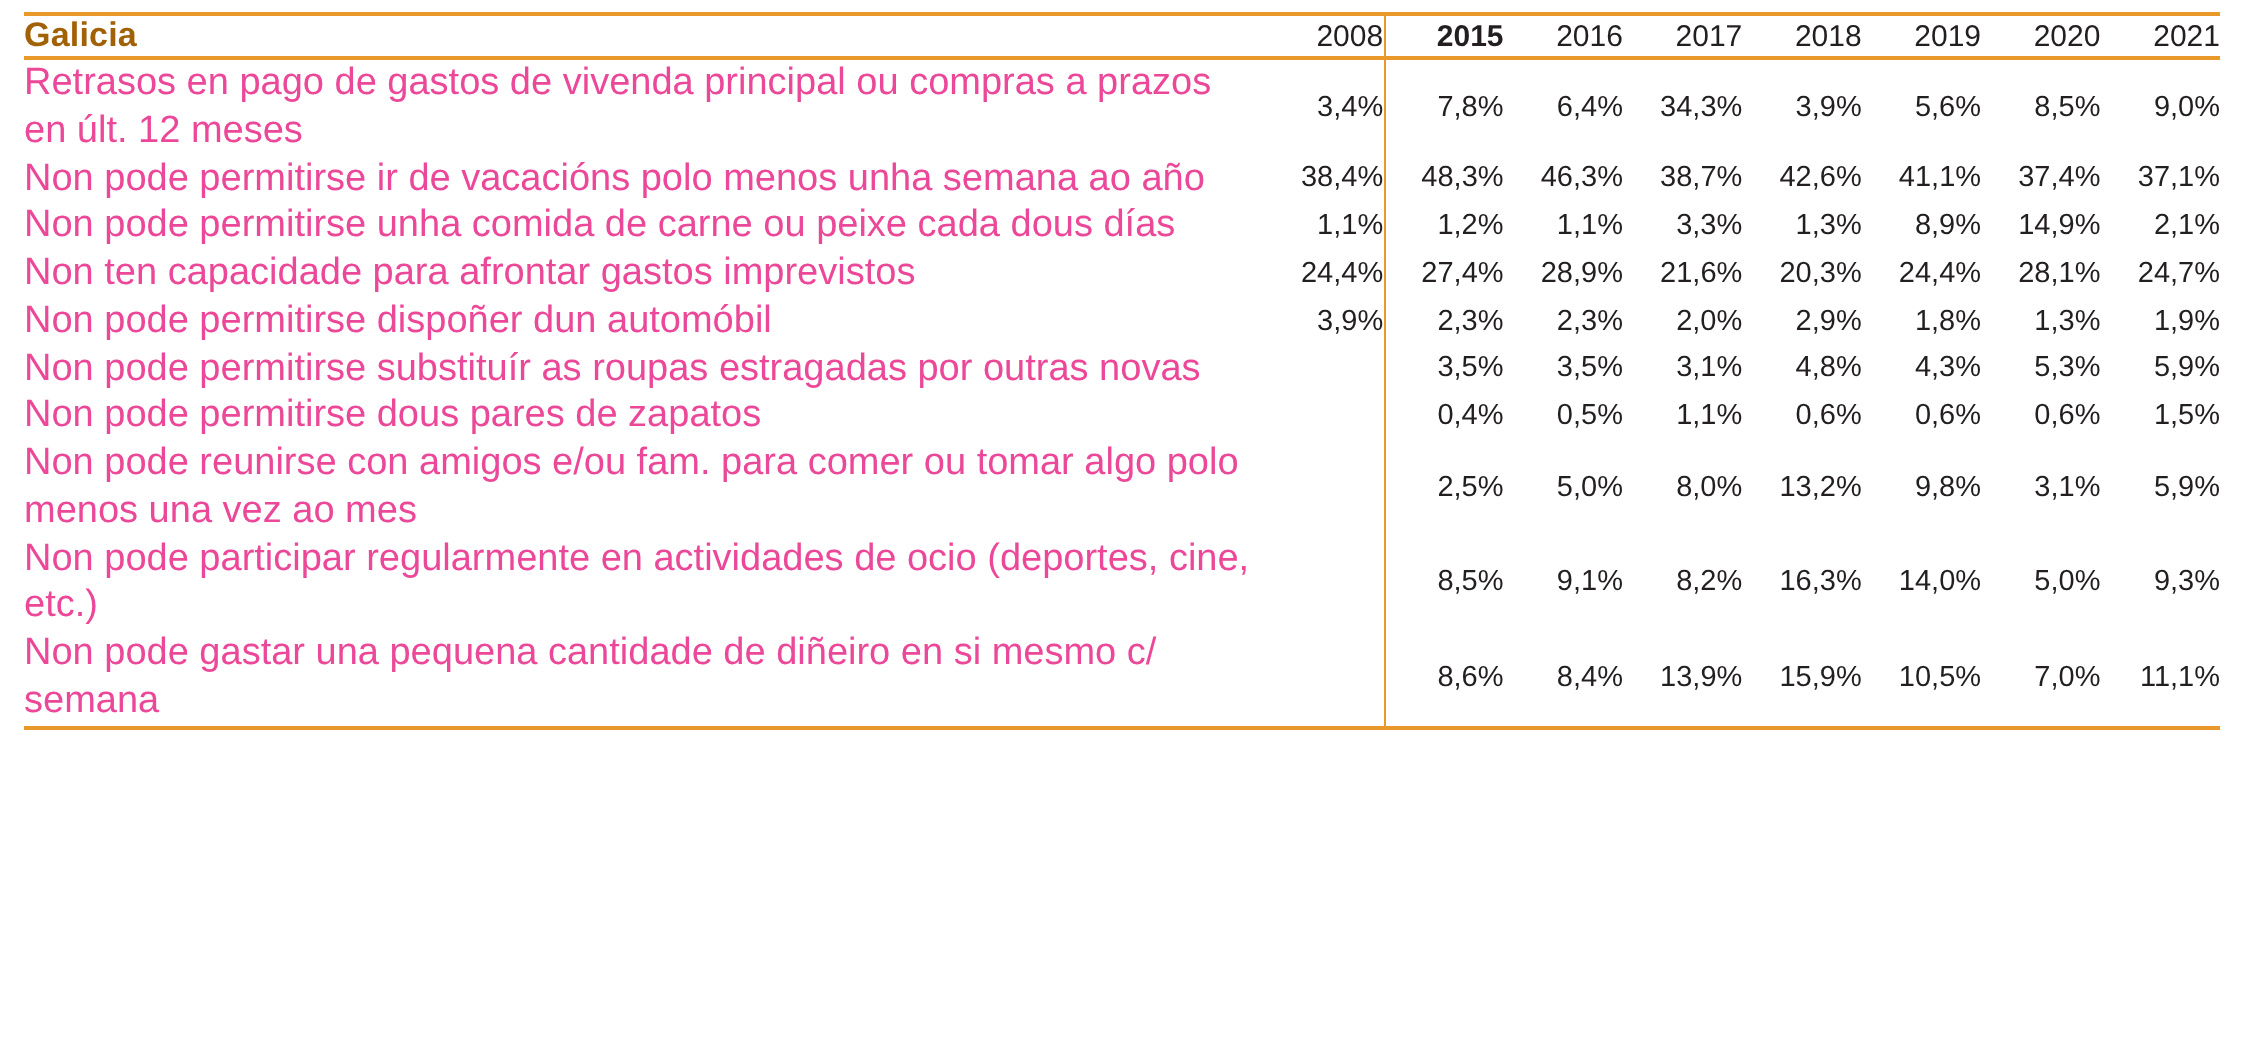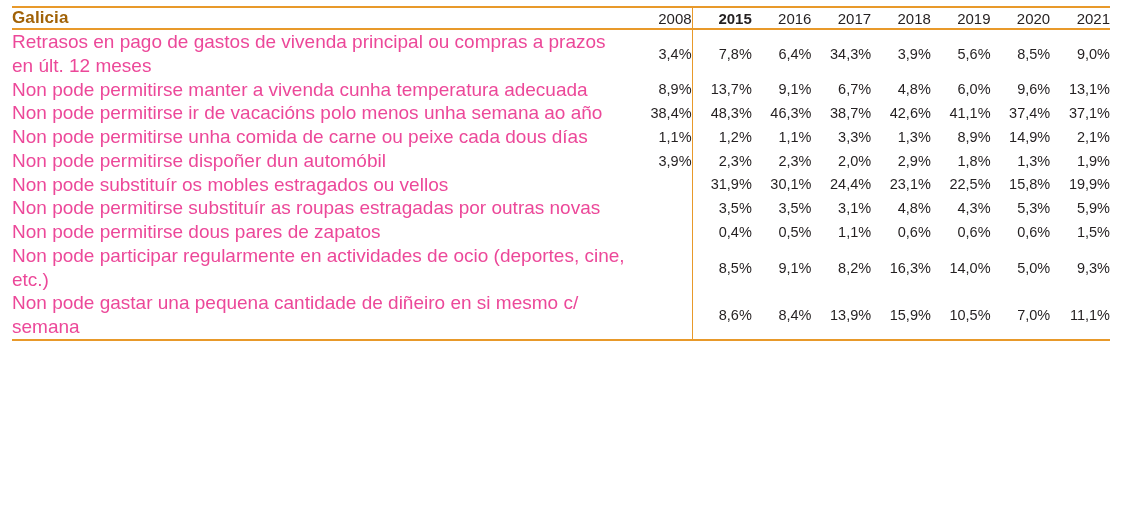--- a/index.html
+++ b/index.html
@@ -117,31 +117,20 @@
         <td class="val-cell">3,4%</td>
         <td class="val-cell val-first">7,8%</td>
         <td class="val-cell">6,4%</td>
         <td class="val-cell">34,3%</td>
         <td class="val-cell">3,9%</td>
         <td class="val-cell">5,6%</td>
         <td class="val-cell">8,5%</td>
         <td class="val-cell">9,0%</td>
       </tr>
       <tr>
-        <td class="label-cell">Non pode permitirse manter a vivenda cunha temperatura adecuada</td>
-        <td class="val-cell">8,9%</td>
-        <td class="val-cell val-first">13,7%</td>
-        <td class="val-cell">9,1%</td>
-        <td class="val-cell">6,7%</td>
-        <td class="val-cell">4,8%</td>
-        <td class="val-cell">6,0%</td>
-        <td class="val-cell">9,6%</td>
-        <td class="val-cell">13,1%</td>
-      </tr>
-      <tr>
         <td class="label-cell">Non pode permitirse ir de vacacións polo menos unha semana ao año</td>
         <td class="val-cell">38,4%</td>
         <td class="val-cell val-first">48,3%</td>
         <td class="val-cell">46,3%</td>
         <td class="val-cell">38,7%</td>
         <td class="val-cell">42,6%</td>
         <td class="val-cell">41,1%</td>
         <td class="val-cell">37,4%</td>
         <td class="val-cell">37,1%</td>
       </tr>
@@ -150,42 +139,42 @@
         <td class="val-cell">1,1%</td>
         <td class="val-cell val-first">1,2%</td>
         <td class="val-cell">1,1%</td>
         <td class="val-cell">3,3%</td>
         <td class="val-cell">1,3%</td>
         <td class="val-cell">8,9%</td>
         <td class="val-cell">14,9%</td>
         <td class="val-cell">2,1%</td>
       </tr>
       <tr>
+        <td class="label-cell">Non ten capacidade para afrontar gastos imprevistos</td>
+        <td class="val-cell">24,4%</td>
+        <td class="val-cell val-first">27,4%</td>
+        <td class="val-cell">28,9%</td>
+        <td class="val-cell">21,6%</td>
+        <td class="val-cell">20,3%</td>
+        <td class="val-cell">24,4%</td>
+        <td class="val-cell">28,1%</td>
+        <td class="val-cell">24,7%</td>
+      </tr>
+      <tr>
         <td class="label-cell">Non pode permitirse dispoñer dun automóbil</td>
         <td class="val-cell">3,9%</td>
         <td class="val-cell val-first">2,3%</td>
         <td class="val-cell">2,3%</td>
         <td class="val-cell">2,0%</td>
         <td class="val-cell">2,9%</td>
         <td class="val-cell">1,8%</td>
         <td class="val-cell">1,3%</td>
         <td class="val-cell">1,9%</td>
       </tr>
       <tr>
-        <td class="label-cell">Non pode substituír os mobles estragados ou vellos</td>
-        <td class="val-cell"></td>
-        <td class="val-cell val-first">31,9%</td>
-        <td class="val-cell">30,1%</td>
-        <td class="val-cell">24,4%</td>
-        <td class="val-cell">23,1%</td>
-        <td class="val-cell">22,5%</td>
-        <td class="val-cell">15,8%</td>
-        <td class="val-cell">19,9%</td>
-      </tr>
-      <tr>
         <td class="label-cell">Non pode permitirse substituír as roupas estragadas por outras novas</td>
         <td class="val-cell"></td>
         <td class="val-cell val-first">3,5%</td>
         <td class="val-cell">3,5%</td>
         <td class="val-cell">3,1%</td>
         <td class="val-cell">4,8%</td>
         <td class="val-cell">4,3%</td>
         <td class="val-cell">5,3%</td>
         <td class="val-cell">5,9%</td>
       </tr>
@@ -194,20 +183,31 @@
         <td class="val-cell"></td>
         <td class="val-cell val-first">0,4%</td>
         <td class="val-cell">0,5%</td>
         <td class="val-cell">1,1%</td>
         <td class="val-cell">0,6%</td>
         <td class="val-cell">0,6%</td>
         <td class="val-cell">0,6%</td>
         <td class="val-cell">1,5%</td>
       </tr>
       <tr>
+        <td class="label-cell">Non pode reunirse con amigos e/ou fam. para comer ou tomar algo polo menos una vez ao mes</td>
+        <td class="val-cell"></td>
+        <td class="val-cell val-first">2,5%</td>
+        <td class="val-cell">5,0%</td>
+        <td class="val-cell">8,0%</td>
+        <td class="val-cell">13,2%</td>
+        <td class="val-cell">9,8%</td>
+        <td class="val-cell">3,1%</td>
+        <td class="val-cell">5,9%</td>
+      </tr>
+      <tr>
         <td class="label-cell">Non pode participar regularmente en actividades de ocio (deportes, cine, etc.)</td>
         <td class="val-cell"></td>
         <td class="val-cell val-first">8,5%</td>
         <td class="val-cell">9,1%</td>
         <td class="val-cell">8,2%</td>
         <td class="val-cell">16,3%</td>
         <td class="val-cell">14,0%</td>
         <td class="val-cell">5,0%</td>
         <td class="val-cell">9,3%</td>
       </tr>

